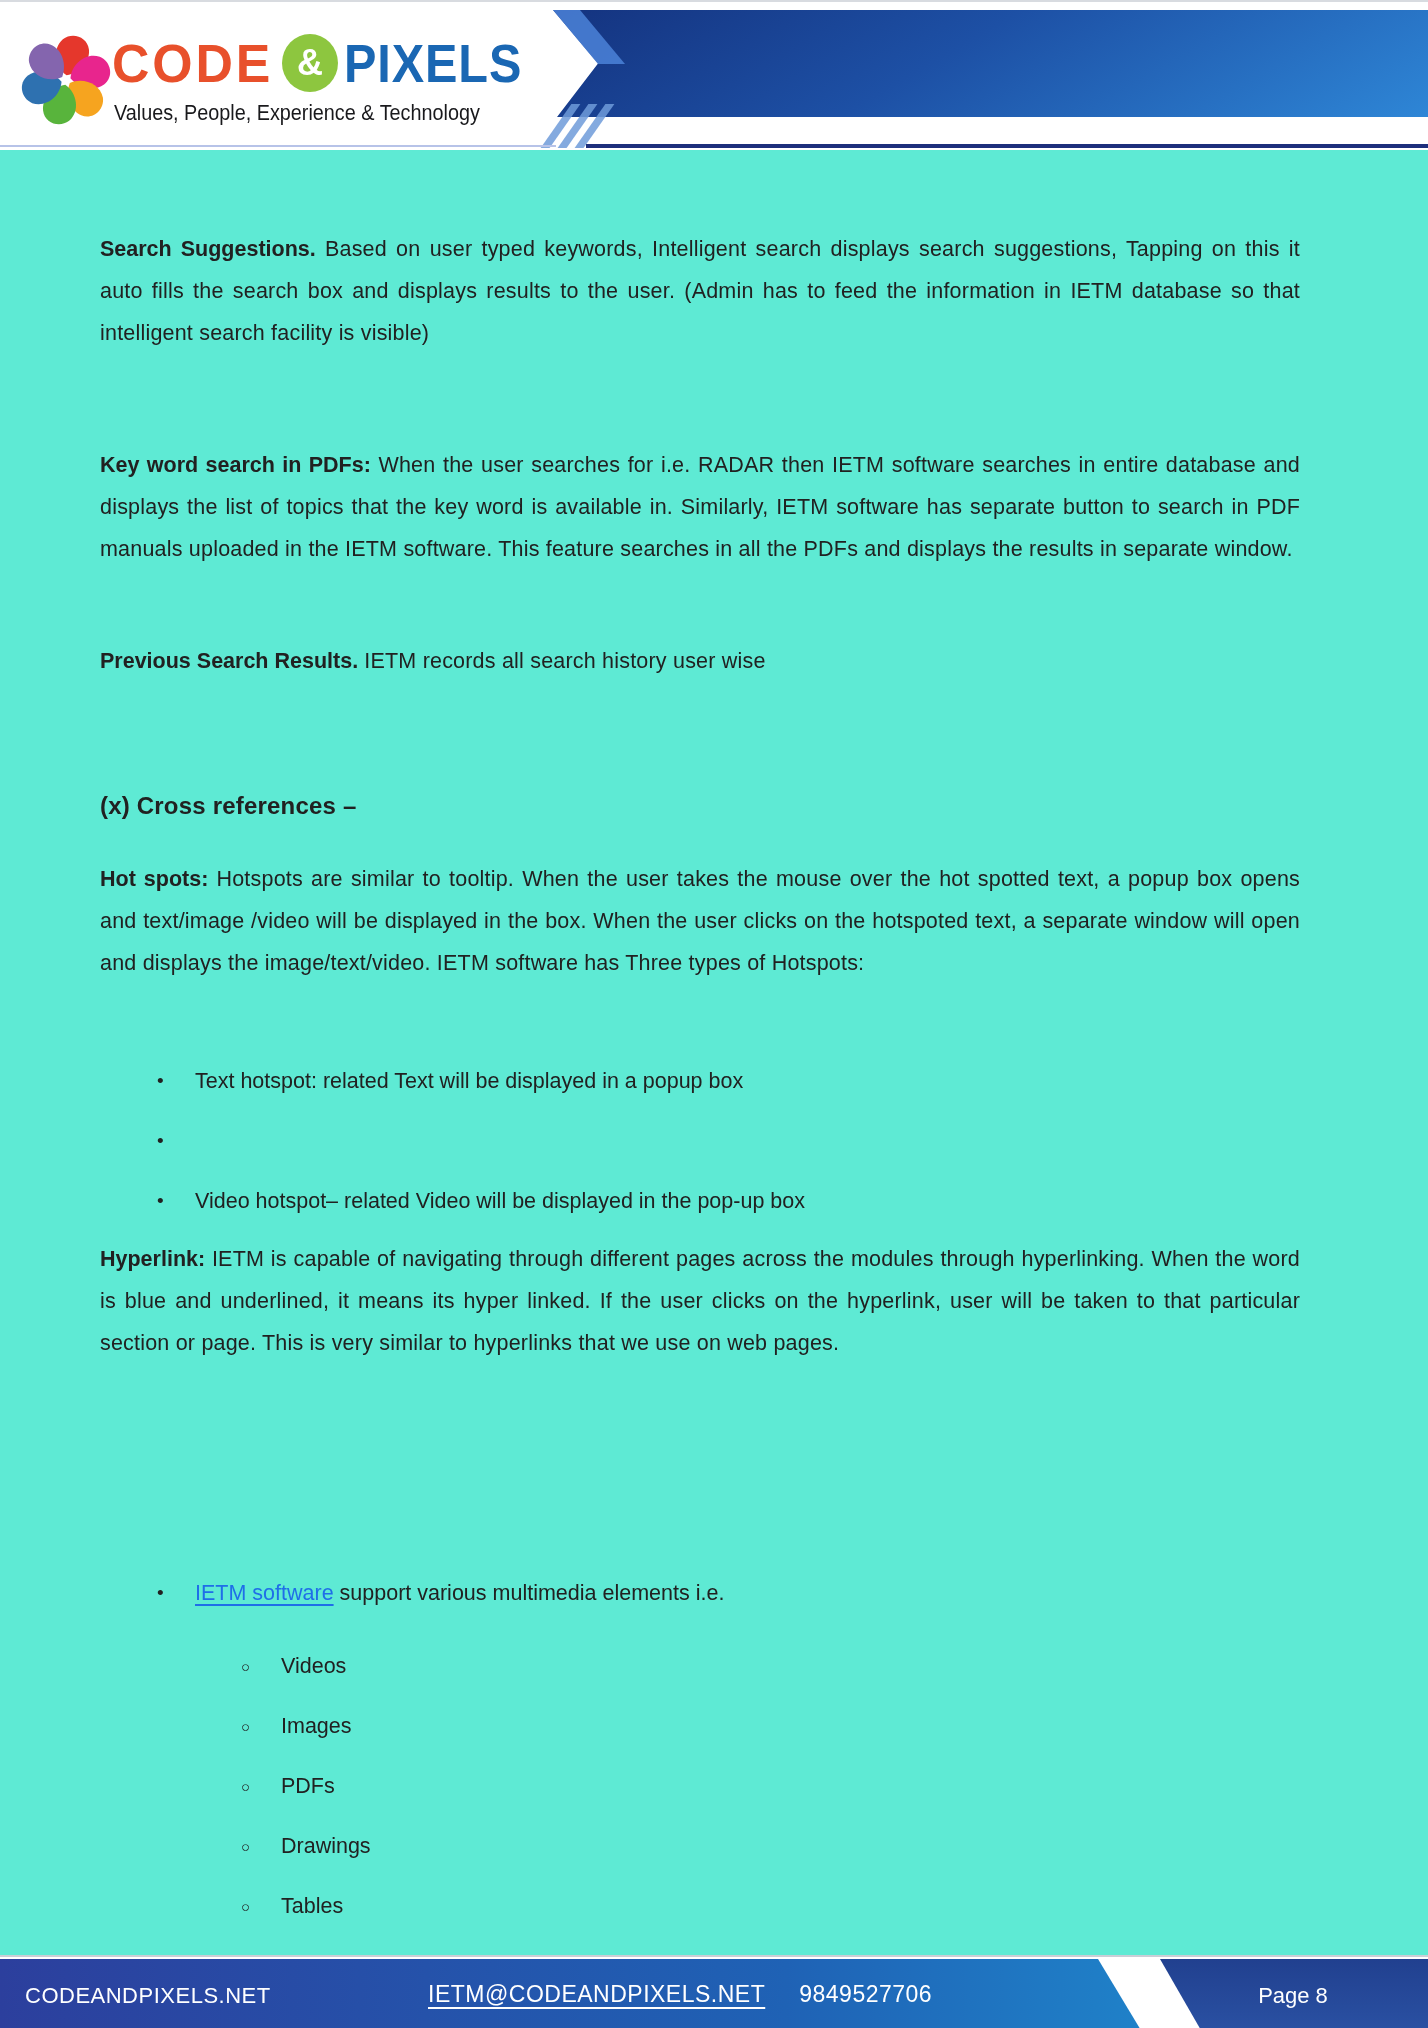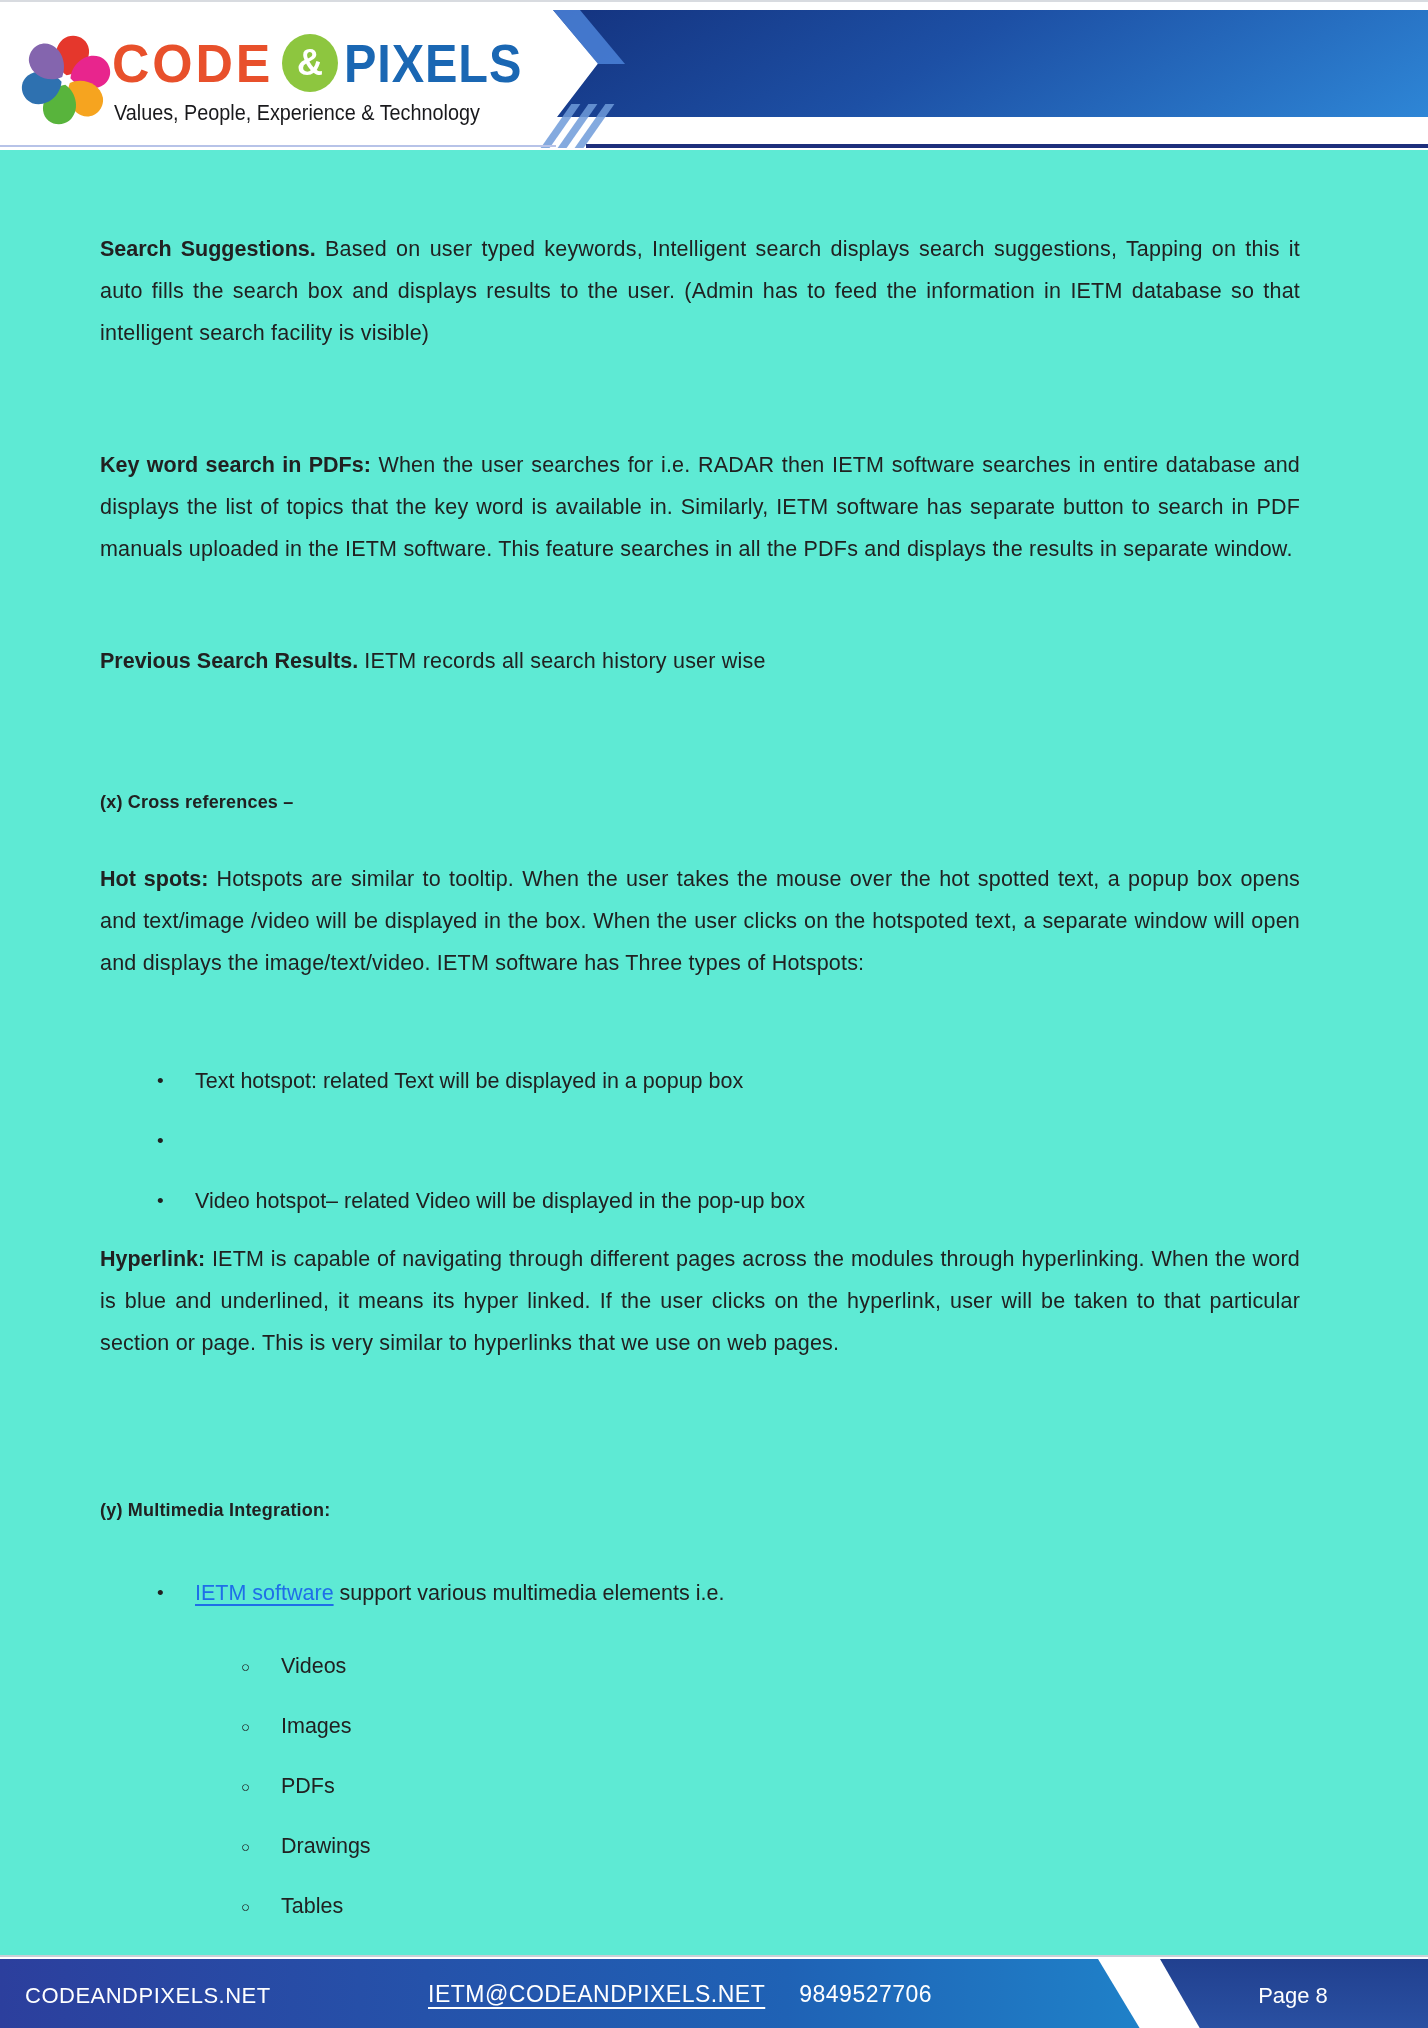--- a/index.html
+++ b/index.html
@@ -39,21 +39,21 @@
   .brand-pixels { font-size:54px; font-weight:800; color:#1a67b3; letter-spacing:1px; transform:scaleX(0.9); transform-origin:left; }
   .tagline { position:absolute; left:98px; top:82px; font-size:22px; font-weight:500; color:#19191c;
              letter-spacing:0px; transform:scaleX(0.9); transform-origin:left; white-space:nowrap; }
 
   
   .para, .heading, .brow, .srow {
     position:absolute; left:100px; width:1200px; color:#212121;
   }
   .para { font-size:21.5px; line-height:42px; text-align:justify; letter-spacing:0.2px; }
   .para .lead { font-weight:700; letter-spacing:0; }
-  .heading { font-size:18px; font-weight:700; letter-spacing:0.2px; }
+  .heading { font-size:24px; font-weight:700; letter-spacing:0.2px; }
   .brow { font-size:21.5px; line-height:42px; padding-left:95px; }
   .brow .bmark { position:absolute; left:57px; top:0; font-size:19px; }
   .srow { font-size:21.5px; line-height:42px; padding-left:181px; }
   .srow .smark { position:absolute; left:141px; top:1px; font-size:15px; }
   a.doclink { color:#1f6ee8; text-decoration:underline; text-underline-offset:4px; }
 
   
   .footer { position:absolute; left:0; top:1953px; width:1428px; height:75px; background:#ffffff; border-top:2px solid #c9ced6; }
   .footer-bar {
     position:absolute; left:0; top:2px; width:1428px; height:73px;
@@ -137,21 +137,20 @@
   </div>
   <div class="brow" style="top:1178px;">
     <span class="bmark">•</span>
     <span>Video hotspot– related Video will be displayed in the pop-up box</span>
   </div>
 
   <div class="para" style="top:1236px;">
     <span class="lead">Hyperlink:</span><span> IETM is capable of navigating through different pages across the modules through hyperlinking. When the word is blue and underlined, it means its hyper linked. If the user clicks on the hyperlink, user will be taken to that particular section or page. This is very similar to hyperlinks that we use on web pages.</span>
   </div>
 
-  <div class="heading" style="top:1498px;">(y) Multimedia Integration:</div>
 
   <div class="brow" style="top:1570px;">
     <span class="bmark">•</span>
     <a href="#" class="doclink">IETM software</a><span> support various multimedia elements i.e.</span>
   </div>
 
   <div class="srow" style="top:1643px;">
     <span class="smark">○</span>
     <span>Videos</span>
   </div>

